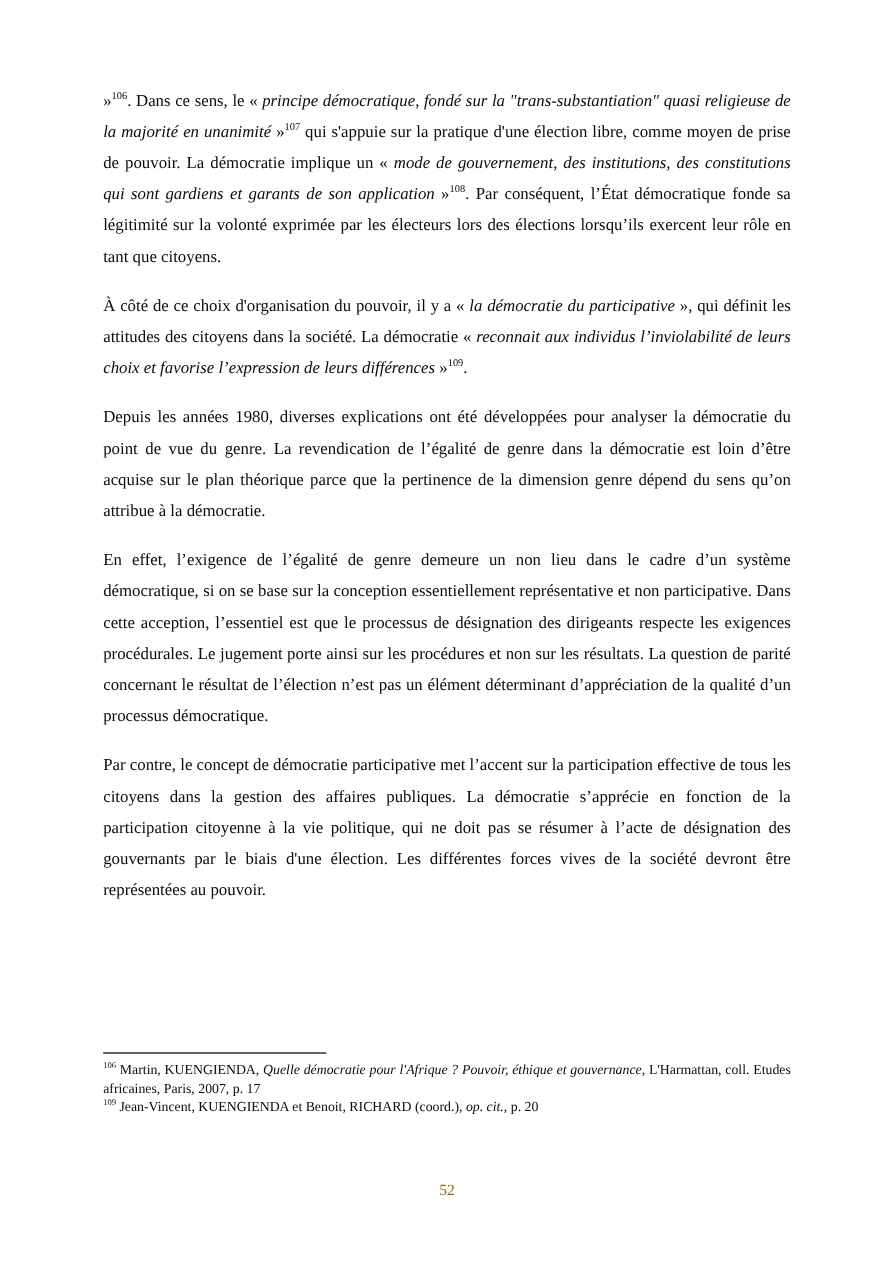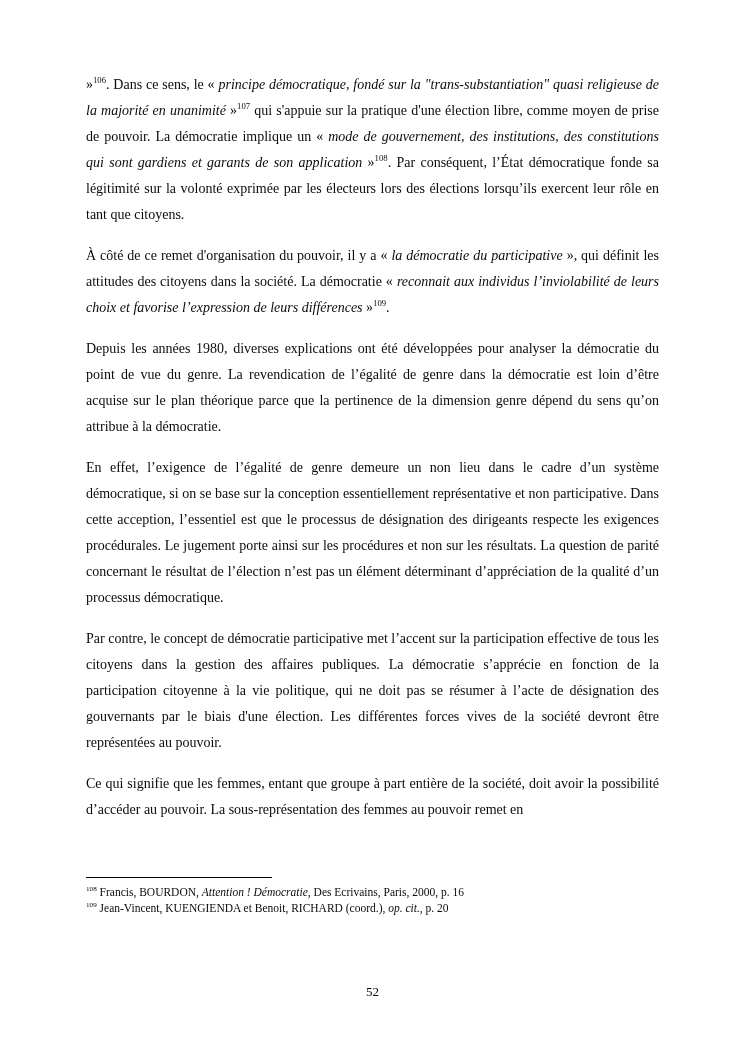--- a/index.html
+++ b/index.html
@@ -56,38 +56,37 @@
   }
   .fn i { font-style: italic; }
   .page-num {
     position: absolute;
     left: 0;
     top: 984px;
     width: 745px;
     text-align: center;
     font-size: 13px;
     line-height: 16px;
-    color: #000000;
+    color: #a16207;
   }
 </style>
 </head>
 <body>
 
 <div class="page">
 
   <main class="content">
     <p class="para"><span>»</span><sup>106</sup><span>. Dans ce sens, le « </span><i>principe démocratique, fondé sur la "trans-substantiation" quasi religieuse de la majorité en unanimité</i><span> »</span><sup>107</sup><span> qui s'appuie sur la pratique d'une élection libre, comme moyen de prise de pouvoir. La démocratie implique un « </span><i>mode de gouvernement, des institutions, des constitutions qui sont gardiens et garants de son application</i><span> »</span><sup>108</sup><span>. Par conséquent, l’État démocratique fonde sa légitimité sur la volonté exprimée par les électeurs lors des élections lorsqu’ils exercent leur rôle en tant que citoyens.</span></p>
-    <p class="para"><span>À côté de ce remet d'organisation du pouvoir, il y a « </span><i>la démocratie du participative</i><span> », qui définit les attitudes des citoyens dans la société. La démocratie « </span><i>reconnait aux individus l’inviolabilité de leurs choix et favorise l’expression de leurs différences</i><span> »</span><sup>109</sup><span>.</span></p>
+    <p class="para"><span>À côté de ce choix d'organisation du pouvoir, il y a « </span><i>la démocratie du participative</i><span> », qui définit les attitudes des citoyens dans la société. La démocratie « </span><i>reconnait aux individus l’inviolabilité de leurs choix et favorise l’expression de leurs différences</i><span> »</span><sup>109</sup><span>.</span></p>
     <p class="para"><span>Depuis les années 1980, diverses explications ont été développées pour analyser la démocratie du point de vue du genre. La revendication de l’égalité de genre dans la démocratie est loin d’être acquise sur le plan théorique parce que la pertinence de la dimension genre dépend du sens qu’on attribue à la démocratie.</span></p>
     <p class="para"><span>En effet, l’exigence de l’égalité de genre demeure un non lieu dans le cadre d’un système démocratique, si on se base sur la conception essentiellement représentative et non participative. Dans cette acception, l’essentiel est que le processus de désignation des dirigeants respecte les exigences procédurales. Le jugement porte ainsi sur les procédures et non sur les résultats. La question de parité concernant le résultat de l’élection n’est pas un élément déterminant d’appréciation de la qualité d’un processus démocratique.</span></p>
     <p class="para"><span>Par contre, le concept de démocratie participative met l’accent sur la participation effective de tous les citoyens dans la gestion des affaires publiques. La démocratie s’apprécie en fonction de la participation citoyenne à la vie politique, qui ne doit pas se résumer à l’acte de désignation des gouvernants par le biais d'une élection. Les différentes forces vives de la société devront être représentées au pouvoir.</span></p>
-    <p class="para"><span>Ce qui signifie que les femmes, entant que groupe à part entière de la société, doit avoir la possibilité d’accéder au pouvoir. La sous-représentation des femmes au pouvoir remet en</span></p>
   </main>
 
   <footer class="footnotes">
     <div class="fn-rule"></div>
-    <div class="fn"><sup>108</sup><span> Francis, BOURDON, </span><i>Attention ! Démocratie</i><span>, Des Ecrivains, Paris, 2000, p. 16</span></div>
+    <div class="fn"><sup>106</sup><span> Martin, KUENGIENDA, </span><i>Quelle démocratie pour l'Afrique ? Pouvoir, éthique et gouvernance</i><span>, L'Harmattan, coll. Etudes africaines, Paris, 2007, p. 17</span></div>
     <div class="fn"><sup>109</sup><span> Jean-Vincent, KUENGIENDA et Benoit, RICHARD (coord.), </span><i>op. cit.</i><span>, p. 20</span></div>
   </footer>
 
   <div class="page-num">52</div>
 
 </div>
 
 </body></html>

